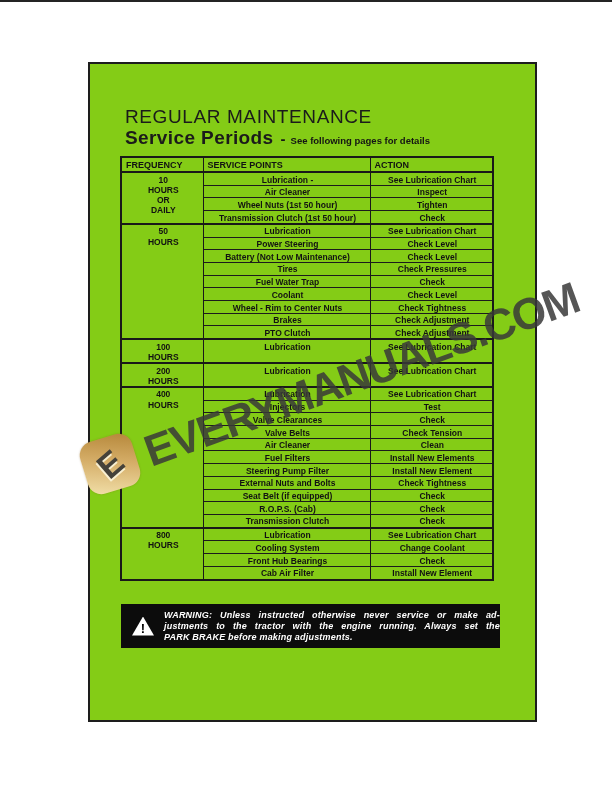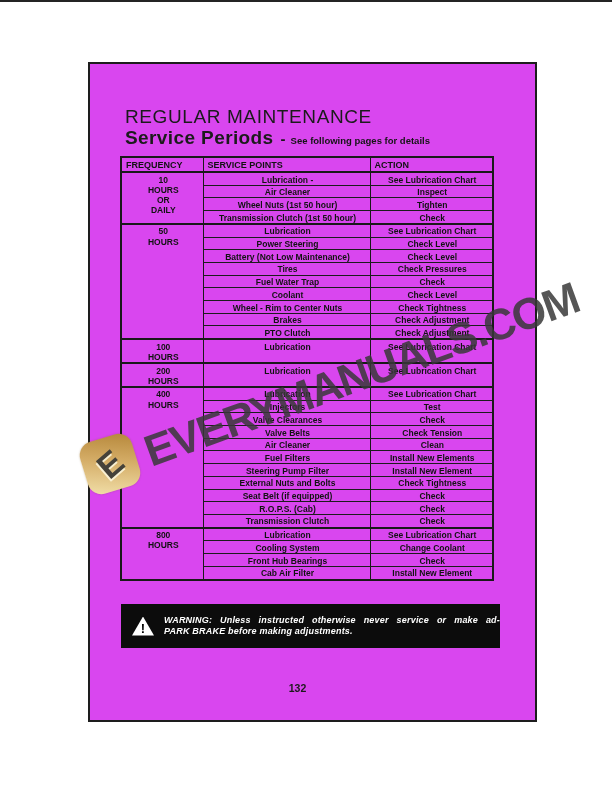--- a/index.html
+++ b/index.html
@@ -12,21 +12,21 @@
     color:#161616;
   }
   .scan-edge-top {
     position:absolute; left:0; top:0; width:612px; height:2px;
     background:#242424; z-index:2;
   }
   
   .sheet {
     position:absolute; left:88px; top:62px; width:449px; height:660px;
     border:2px solid #1d1d1d;
-    background:#d946ef;
+    background:#84cc16;
     z-index:1;
   }
   .title {
     position:absolute; left:35px; top:42px;
     font-size:19px; font-weight:400; letter-spacing:0.6px; color:#1b1b1b;
     white-space:nowrap;
   }
   .subtitle-row {
     position:absolute; left:35px; top:63px; white-space:nowrap;
     display:flex; align-items:baseline;
@@ -304,23 +304,23 @@
         </tr>
       </tbody>
     </table>
 
   <div class="warning-box">
     <div class="warn-tri">
       <span class="bang">!</span>
     </div>
     <div class="warning-text">
         <div class="wline">WARNING: Unless instructed otherwise never service or make ad-</div>
+        <div class="wline">justments to the tractor with the engine running. Always set the</div>
         <div class="wline last">PARK BRAKE before making adjustments.</div>
       </div>
   </div>
 
-  <div class="page-number">132</div>
 </div>
 
 <div class="watermark-text">EVERYMANUALS.COM</div>
 <div class="watermark-badge">
   <span class="badge-letter">E</span>
 </div>
 
 </body></html>

